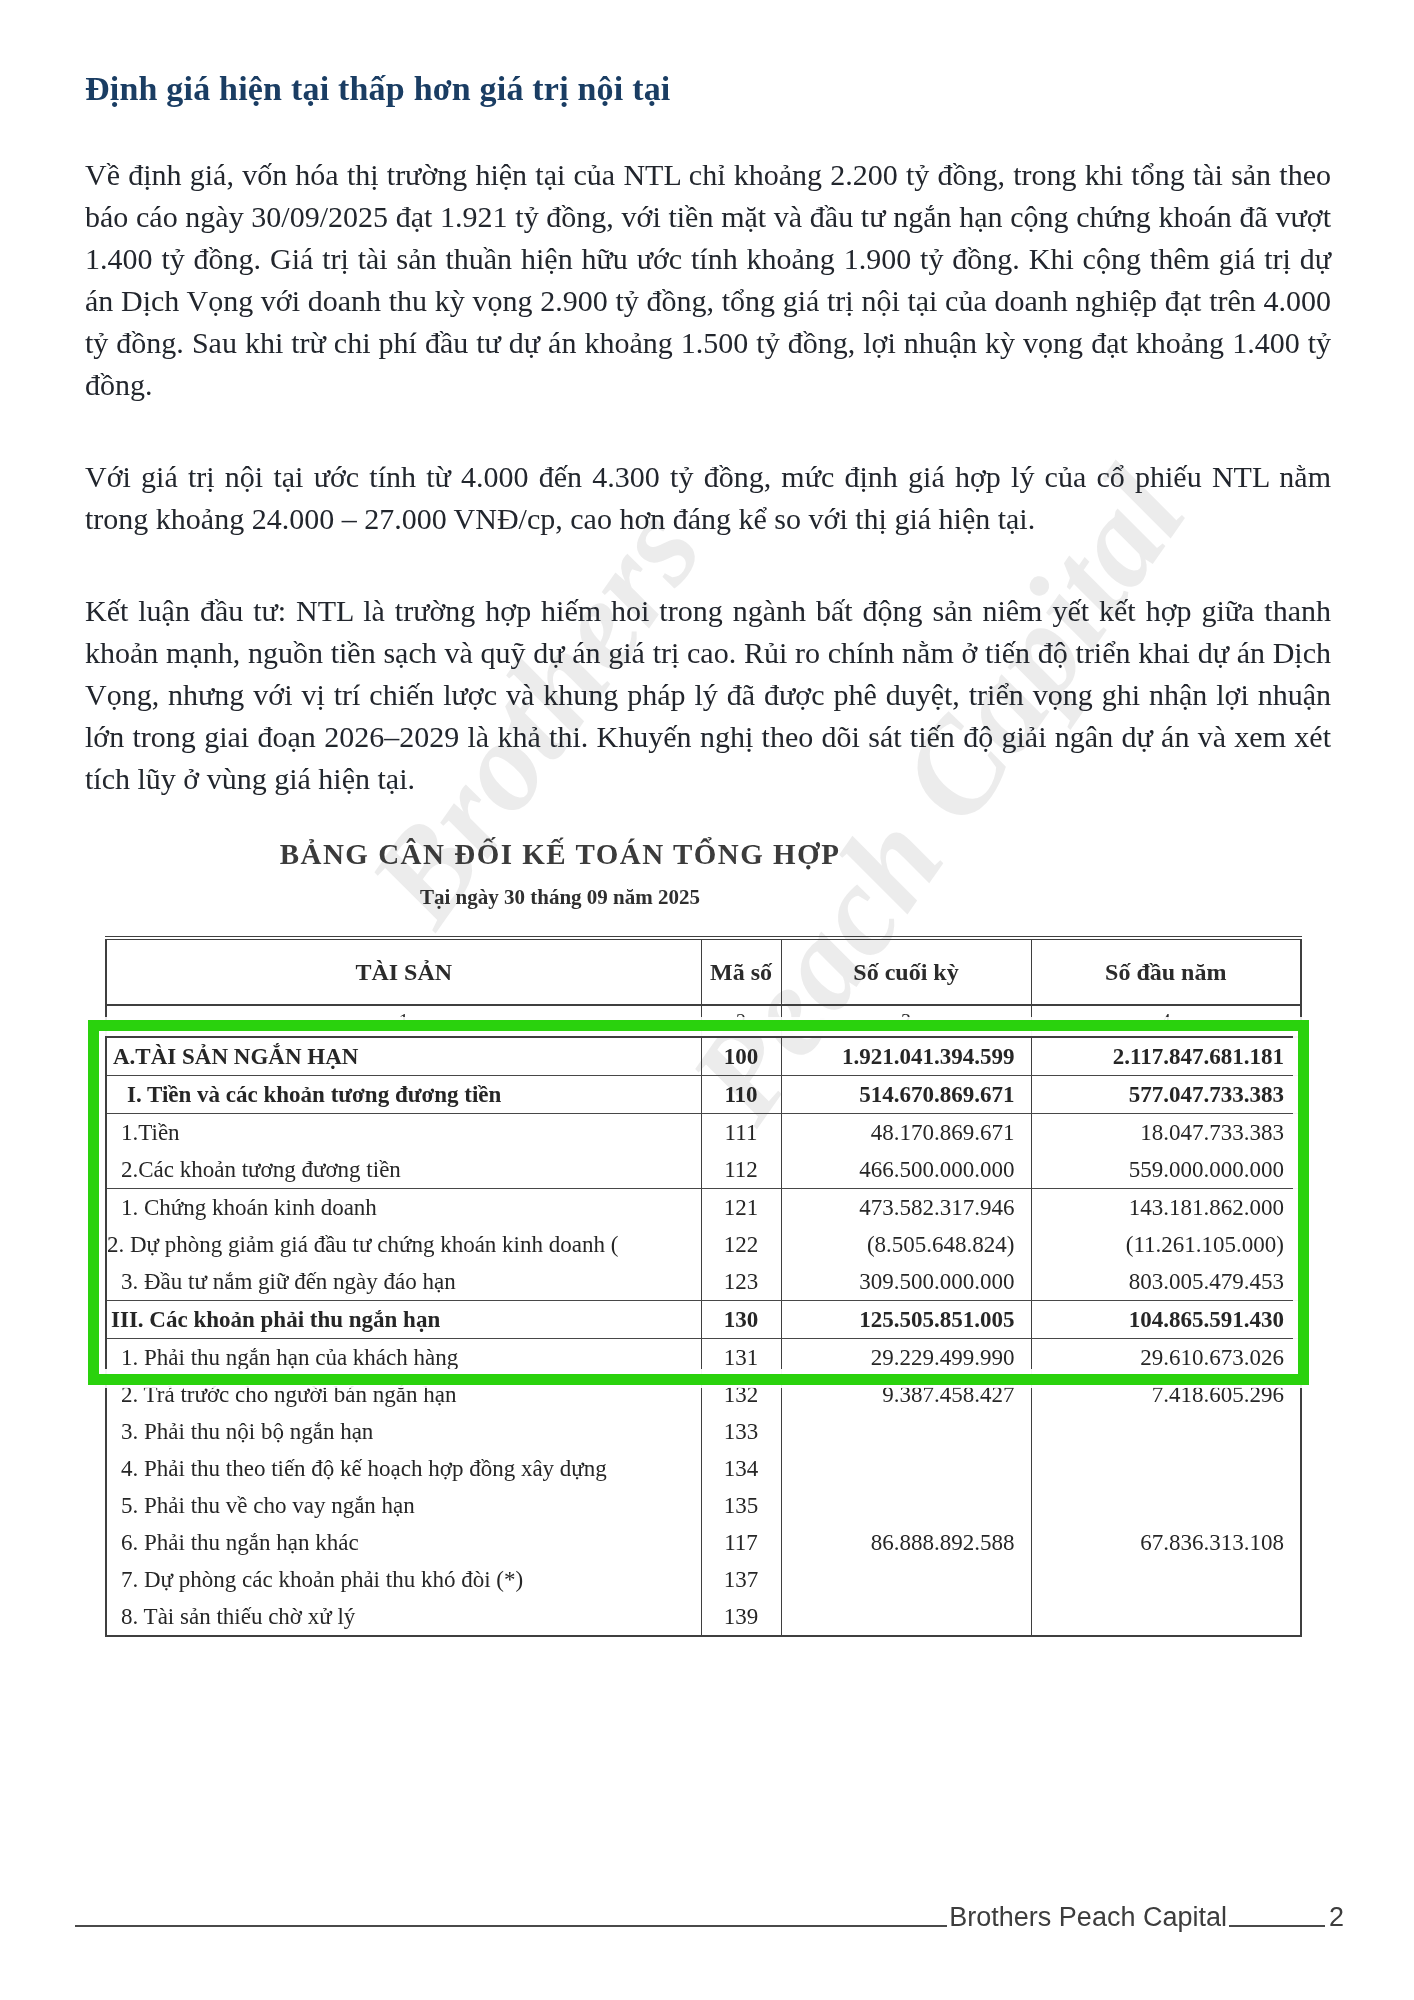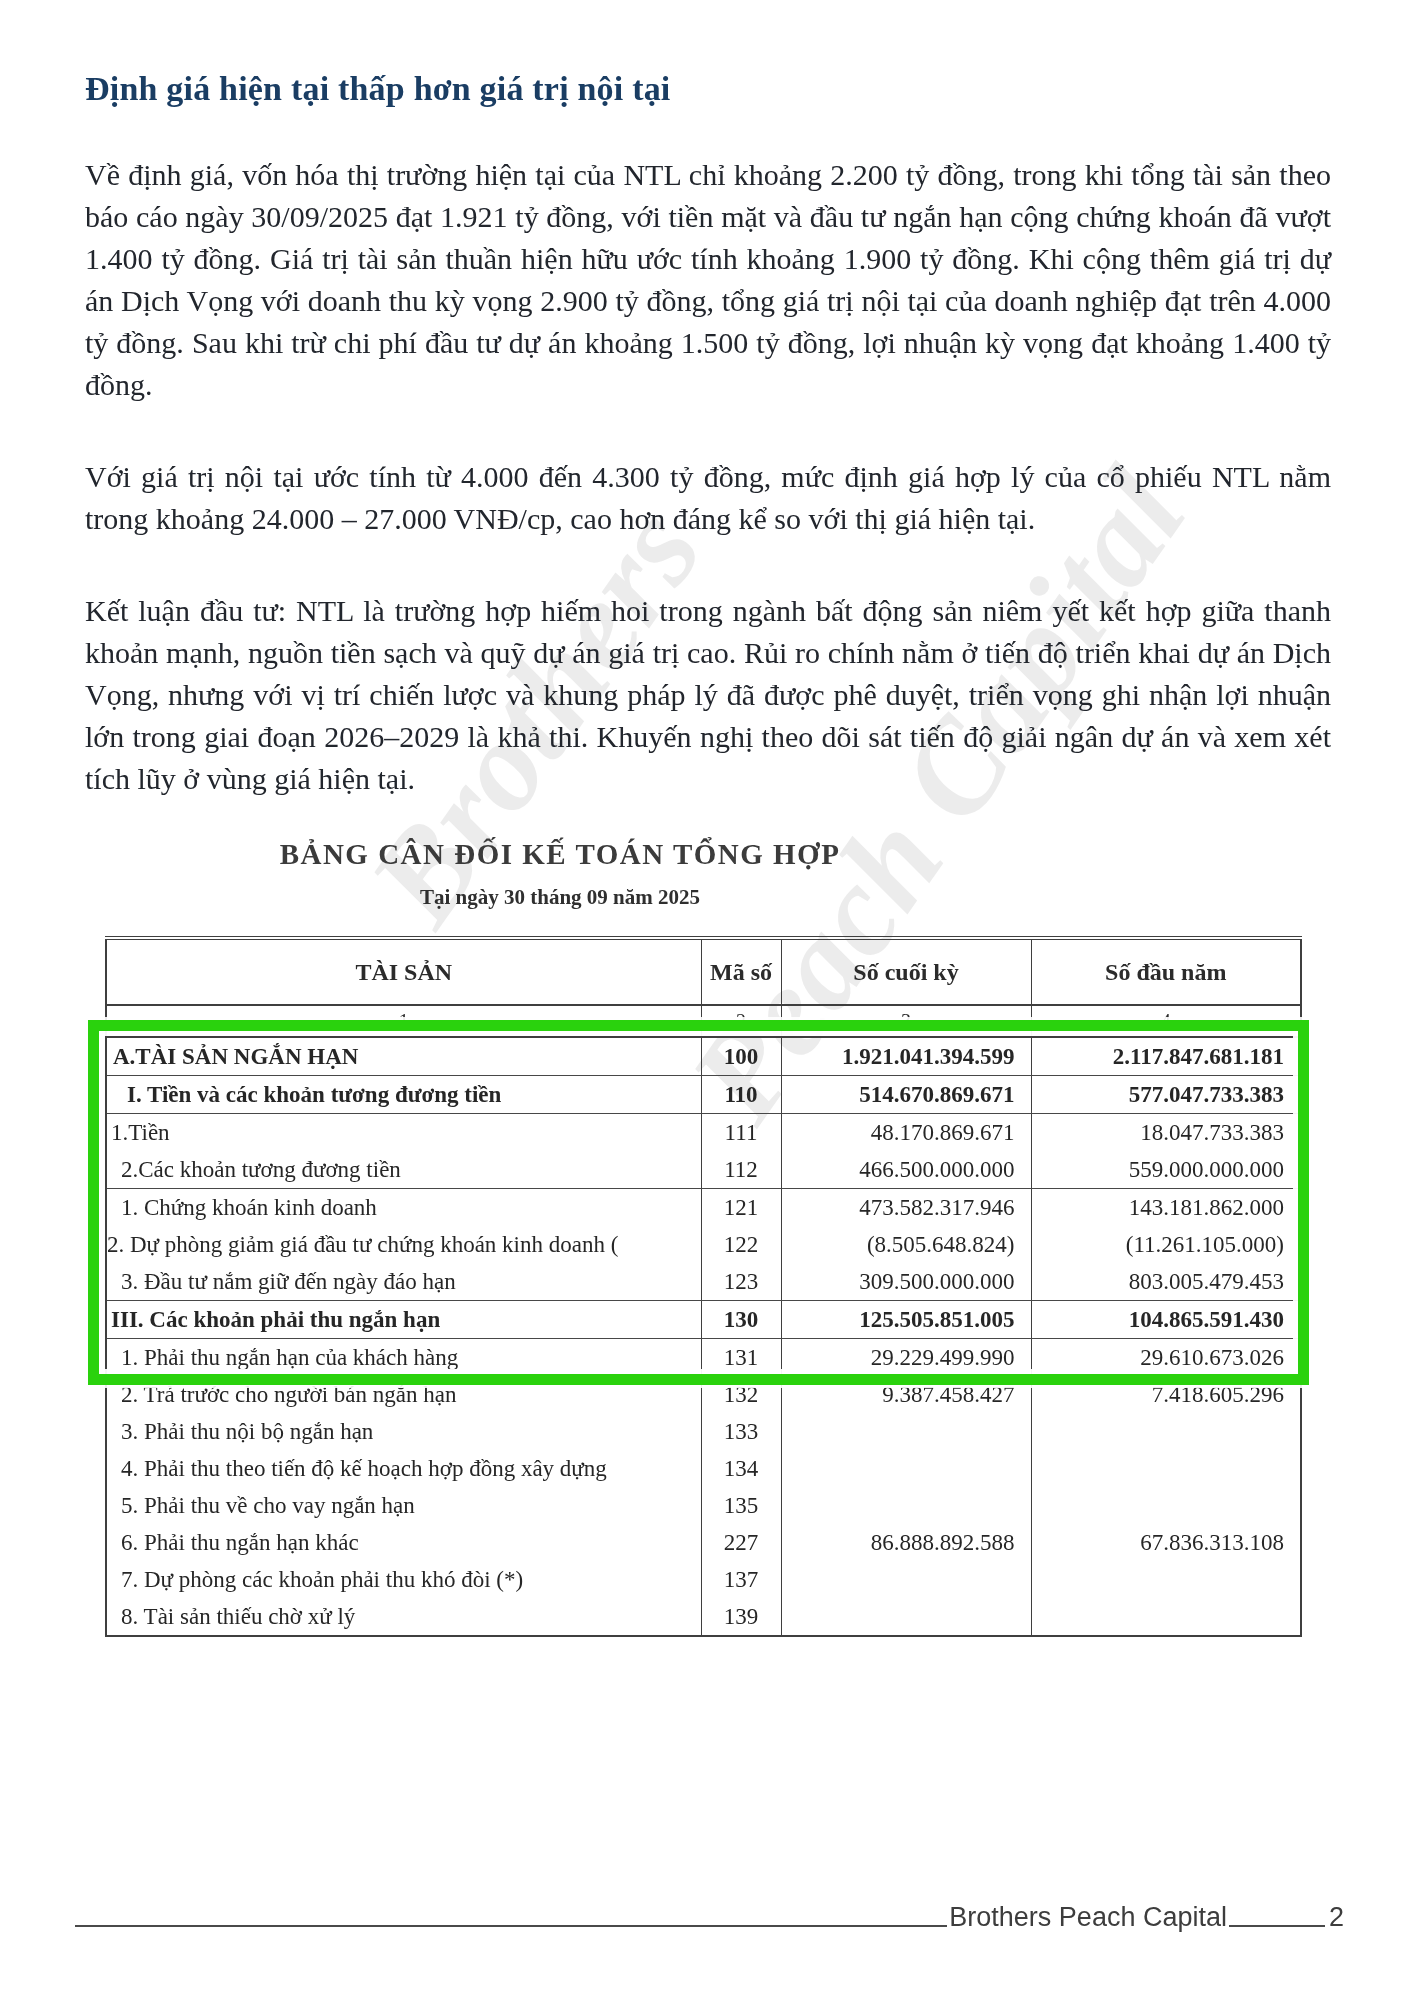--- a/index.html
+++ b/index.html
@@ -121,21 +121,21 @@
     <td class="val">1.921.041.394.599</td>
     <td class="val">2.117.847.681.181</td>
   </tr>
           <tr class="r bold sep">
     <td class="lbl" style="padding-left: 20px;">I. Tiền và các khoản tương đương tiền</td>
     <td class="code">110</td>
     <td class="val">514.670.869.671</td>
     <td class="val">577.047.733.383</td>
   </tr>
           <tr class="r">
-    <td class="lbl" style="padding-left: 4px;">1.Tiền</td>
+    <td class="lbl" style="padding-left: 14px;">1.Tiền</td>
     <td class="code">111</td>
     <td class="val">48.170.869.671</td>
     <td class="val">18.047.733.383</td>
   </tr>
           <tr class="r sep">
     <td class="lbl" style="padding-left: 14px; margin-top: 48px;">2.Các khoản tương đương tiền</td>
     <td class="code">112</td>
     <td class="val">466.500.000.000</td>
     <td class="val">559.000.000.000</td>
   </tr>
@@ -188,21 +188,21 @@
     <td class="val"></td>
   </tr>
           <tr class="r">
     <td class="lbl" style="padding-left: 14px;">5. Phải thu về cho vay ngắn hạn</td>
     <td class="code">135</td>
     <td class="val"></td>
     <td class="val"></td>
   </tr>
           <tr class="r">
     <td class="lbl" style="padding-left: 14px;">6. Phải thu ngắn hạn khác</td>
-    <td class="code">227</td>
+    <td class="code">117</td>
     <td class="val">86.888.892.588</td>
     <td class="val">67.836.313.108</td>
   </tr>
           <tr class="r">
     <td class="lbl" style="padding-left: 14px;">7. Dự phòng các khoản phải thu khó đòi (*)</td>
     <td class="code">137</td>
     <td class="val"></td>
     <td class="val"></td>
   </tr>
           <tr class="r">

